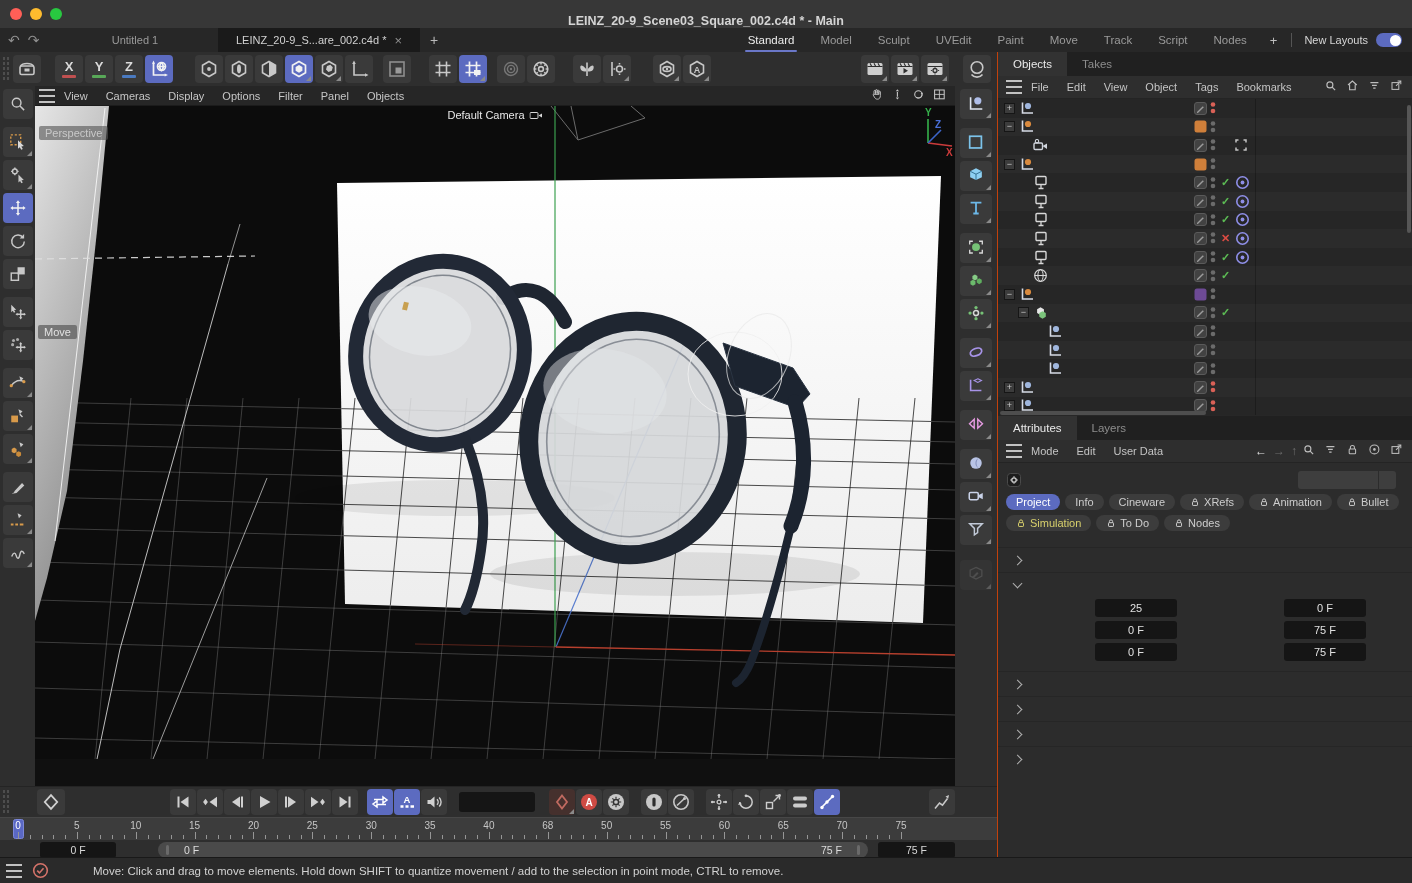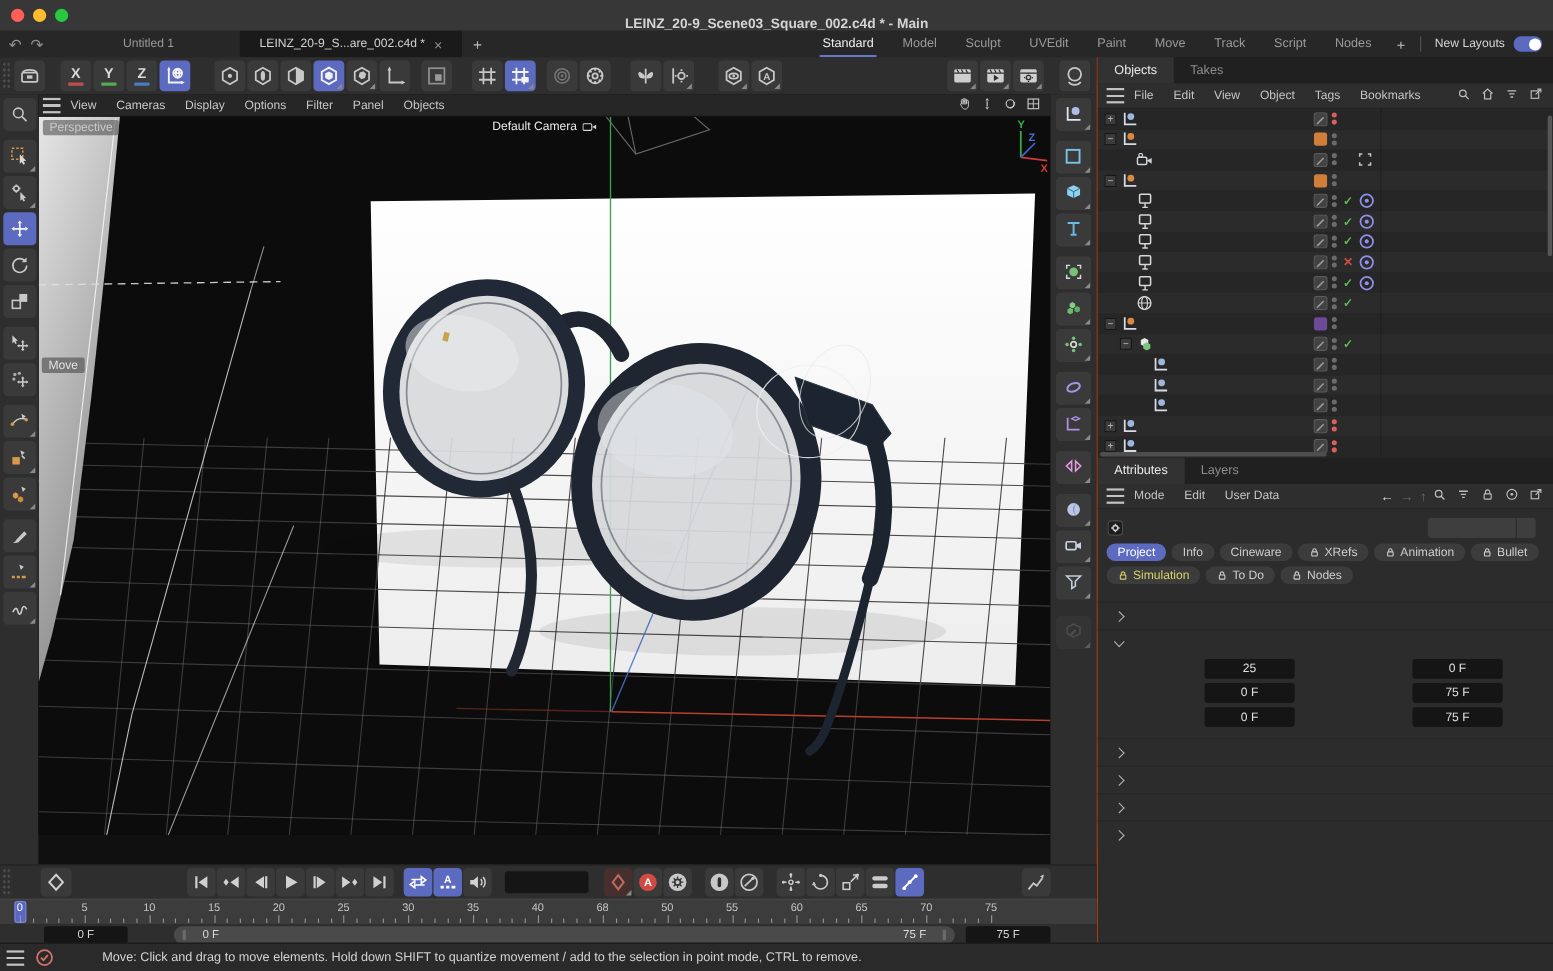--- a/index.html
+++ b/index.html
@@ -564,21 +564,21 @@
         </g>
         <g>
           <line x1="893" y1="37" x2="893" y2="13" stroke="#35b14b" stroke-width="1.6"></line>
           <line x1="893" y1="37" x2="917" y2="40" stroke="#cc3b3b" stroke-width="1.6"></line>
           <line x1="893" y1="37" x2="906" y2="24" stroke="#3c64c8" stroke-width="1.6"></line>
           <text x="890" y="10" fill="#35b14b" font-size="10" font-weight="bold">Y</text>
           <text x="900" y="22" fill="#4a6fd8" font-size="10" font-weight="bold">Z</text>
           <text x="911" y="50" fill="#cc3b3b" font-size="10" font-weight="bold">X</text>
         </g>
       </svg>
-      <div class="chip" style="left:4px;top:3px;">Perspective</div>
+      <div class="chip" style="left:4px;top:20px;">Perspective</div>
       <div class="camlabel">
         <span>Default Camera</span>
         <svg width="13" height="11" viewBox="0 0 13 11">
           <rect x="0.5" y="2.5" width="8" height="6" rx="1" fill="none" stroke="#d8d8d8"></rect>
           <path d="M9 5.5l3.5-2v4z" fill="#d8d8d8"></path>
         </svg>
       </div>
       <div class="chip" style="left:3px;top:219px;color:#e2e2e2;background:rgba(100,100,100,.8);">Move</div>
     </div>
   </div>

